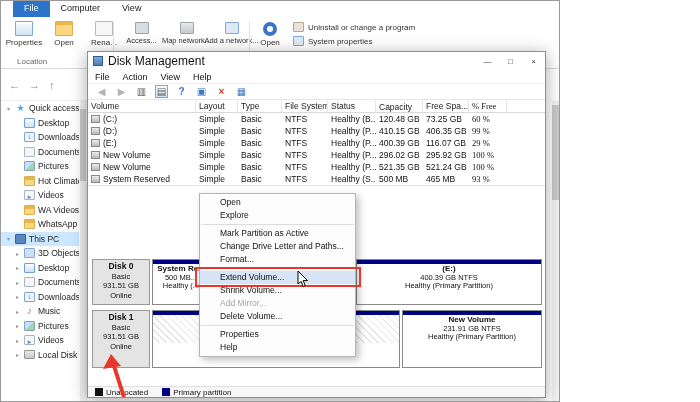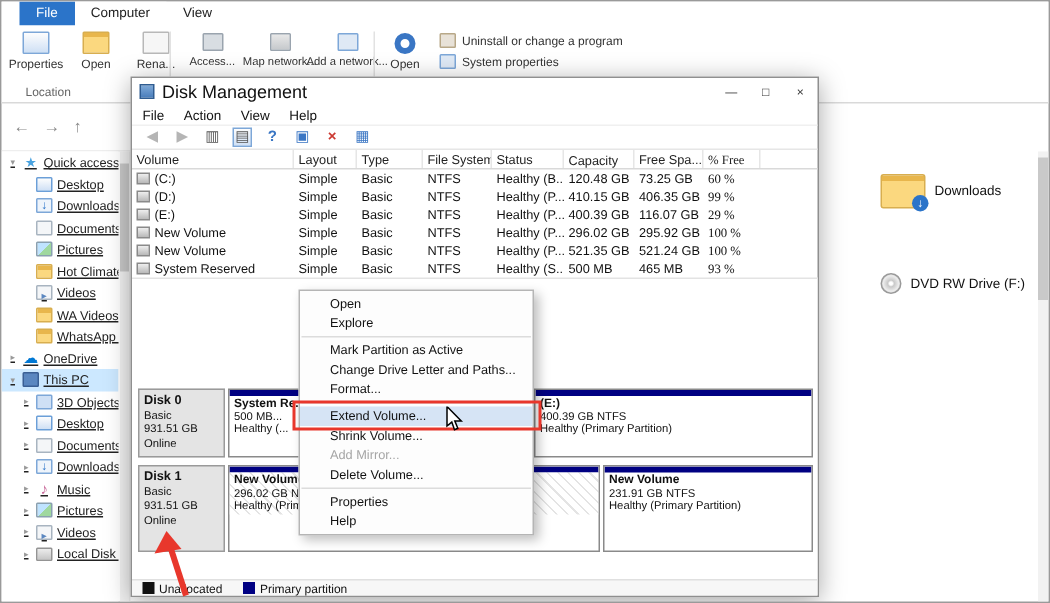--- a/index.html
+++ b/index.html
@@ -1,18 +1,18 @@
 <!DOCTYPE html>
 <html><head>
 <meta charset="utf-8">
 <style>
   *{margin:0;padding:0;box-sizing:border-box;}
   html,body{width:700px;height:402px;}
   body{font-family:"Liberation Sans","DejaVu Sans",sans-serif;font-size:9px;color:#111;background:#fff;}
-  .screen{position:relative;width:700px;height:402px;background:#fff;border:1px solid #9a9a9a;overflow:hidden;}
+  .screen{position:relative;width:560px;height:402px;background:#fff;border:1px solid #9a9a9a;overflow:hidden;}
 
   
   .tabs{position:absolute;top:0;left:0;right:0;height:16px;display:flex;padding-left:12px;background:#fff;}
   .tab{padding:2px 11px;font-size:9px;color:#222;white-space:nowrap;}
   .tab.file{background:#2b74c9;color:#fff;}
   .tab.active{background:#fff;}
   .ribbon{position:absolute;top:16px;left:0;right:0;height:52px;background:#fff;border-bottom:1px solid #d9d9d9;}
   .bigs{position:absolute;left:4px;top:2px;display:flex;gap:2px;}
   .rbtn{display:flex;flex-direction:column;align-items:center;gap:2px;padding:2px;width:38px;}
   .rbtn .rlbl{font-size:8px;color:#333;white-space:nowrap;}
@@ -33,21 +33,21 @@
   .stack{position:absolute;left:292px;top:5px;display:flex;flex-direction:column;gap:4px;}
   .srow{display:flex;align-items:center;gap:4px;font-size:8px;color:#333;white-space:nowrap;}
   .srow .ric{width:11px;height:10px;}
   [data-name="uninstall-program-icon"]{background:#e8e2d8;border:1px solid #b8a888;}
   [data-name="system-properties-icon"]{background:#dfe9f5;border:1px solid #7da7d8;}
   .grouplabel{position:absolute;left:16px;bottom:2px;font-size:8px;color:#666;}
 
   
   .navrow{position:absolute;top:68px;left:0;width:86px;height:32px;display:flex;align-items:center;gap:9px;padding-left:8px;color:#8a8a8a;font-size:11px;border-bottom:1px solid #eee;}
   .sidebar{position:absolute;top:100px;left:0;width:78px;bottom:0;background:#fff;overflow:hidden;}
-  .side-item{display:flex;align-items:center;height:14.5px;gap:3px;padding-left:4px;white-space:nowrap;font-size:8.5px;color:#222;text-decoration:underline;}
+  .side-item{display:flex;align-items:center;height:14.5px;gap:3px;padding-left:4px;white-space:nowrap;font-size:8.5px;color:#222;}
   .side-item.lv1{padding-left:13px;}
   .side-item.selected{background:#cce8ff;}
   .chev{width:7px;flex:none;color:#999;font-size:6px;text-align:center;}
   .ic{width:11px;height:10px;flex:none;border-radius:1px;position:relative;font-size:9px;line-height:10px;text-align:center;}
   [data-name="quick-access-star-icon"]::before{content:"★";color:#4aa3e0;}
   [data-name="desktop-icon"]{background:linear-gradient(#fdfdfd,#cfe0f5);border:1px solid #6b9fd8;}
   [data-name="downloads-icon"]{border:1px solid #7da7d8;background:#eef4fb;}
   [data-name="downloads-icon"]::before{content:"↓";color:#2b74c9;font-size:8px;position:absolute;left:0;right:0;top:-1px;}
   [data-name="documents-icon"]{background:#f4f6f8;border:1px solid #a8b4c0;}
   [data-name="pictures-icon"]{background:linear-gradient(135deg,#bfe3ff 50%,#9fd89f 50%);border:1px solid #8aa0b0;}
@@ -83,21 +83,21 @@
   .tbi.dim{color:#b5b5b5;}.tbi.dark{color:#555;}.tbi.blue{color:#3a76c4;font-weight:bold;}.tbi.red{color:#cc3b33;font-weight:bold;}
   .dm-table{position:absolute;top:48px;left:0;right:0;}
   .thead{display:flex;height:13px;border-bottom:1px solid #d9d9d9;}
   .th{font-size:8.5px;color:#222;padding-left:3px;border-right:1px solid #e6e6e6;display:flex;align-items:center;white-space:nowrap;overflow:hidden;}
   .c0{width:108px;}.c1{width:42px;}.c2{width:44px;}.c3{width:46px;}.c4{width:48px;}.c5{width:47px;align-items:flex-end;}.c6{width:46px;}.c7{width:38px;font-family:Liberation Serif, serif;}
   .trow{display:flex;height:12px;align-items:center;}
   .td{font-size:8.5px;padding-left:3px;white-space:nowrap;overflow:hidden;}
   .td.c0{display:flex;align-items:center;gap:3px;}
   .voldisk{width:9px;height:8px;background:linear-gradient(#eee,#b9b9b9);border:1px solid #8a8a8a;flex:none;}
   .dm-graph{position:absolute;left:0;right:0;top:133px;bottom:11px;border-top:1px solid #e3e3e3;background:#fff;}
-  .disk{position:absolute;left:4px;right:5px;display:flex;}
+  .disk{position:absolute;left:4px;right:5px;display:flex;text-align:center;}
   .disk.d0{top:73px;height:46px;}
   .disk.d1{top:124px;height:58px;}
   .disk-label{width:58px;flex:none;background:#e4e4e4;border:1px solid #9a9a9a;padding:2px 3px;font-size:7.5px;line-height:9.5px;color:#111;}
   .disk-label b{display:block;font-size:8.5px;}
   .parts{position:relative;flex:1;margin-left:2px;}
   .part{position:absolute;top:0;bottom:0;border:1px solid #8a8a8a;background:#fff;overflow:hidden;}
   .pstripe{height:4px;background:#000082;}
   .pbody{padding:1px 3px;font-size:7.5px;line-height:8.5px;white-space:nowrap;}
   .pt{font-weight:bold;font-size:8px;}
   .p-sysres{left:0;width:58px;}
@@ -232,25 +232,20 @@
       <div class="side-item lv1" data-name="sidebar-item">
       <span class="chev" data-name="chevron-icon"></span>
       <span class="ic" data-name="folder-icon"></span>
       <span class="lbl" data-name="sidebar-item-label">WA Videos</span>
     </div>
       <div class="side-item lv1" data-name="sidebar-item">
       <span class="chev" data-name="chevron-icon"></span>
       <span class="ic" data-name="folder-icon"></span>
       <span class="lbl" data-name="sidebar-item-label">WhatsApp Ima...</span>
     </div>
-      <div class="side-item" data-name="sidebar-item">
-      <span class="chev" data-name="chevron-icon">▸</span>
-      <span class="ic" data-name="onedrive-cloud-icon"></span>
-      <span class="lbl" data-name="sidebar-item-label">OneDrive</span>
-    </div>
       <div class="side-item selected" data-name="sidebar-item">
       <span class="chev" data-name="chevron-icon">▾</span>
       <span class="ic" data-name="this-pc-icon"></span>
       <span class="lbl" data-name="sidebar-item-label">This PC</span>
     </div>
       <div class="side-item lv1" data-name="sidebar-item">
       <span class="chev" data-name="chevron-icon">▸</span>
       <span class="ic" data-name="3d-objects-icon"></span>
       <span class="lbl" data-name="sidebar-item-label">3D Objects</span>
     </div>

